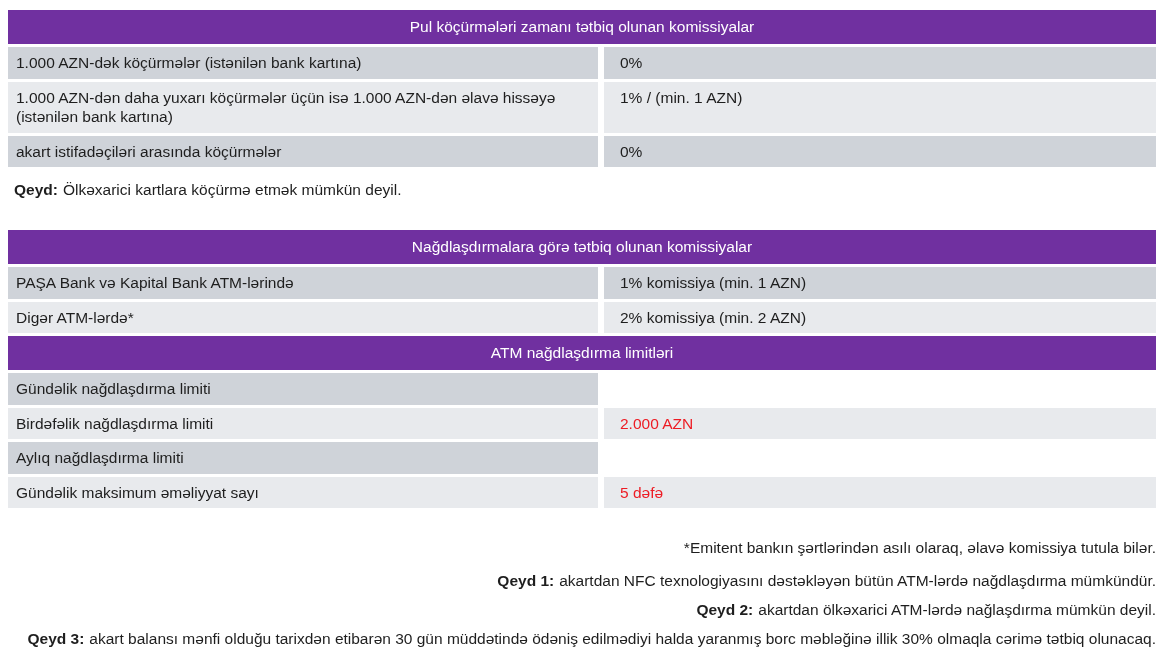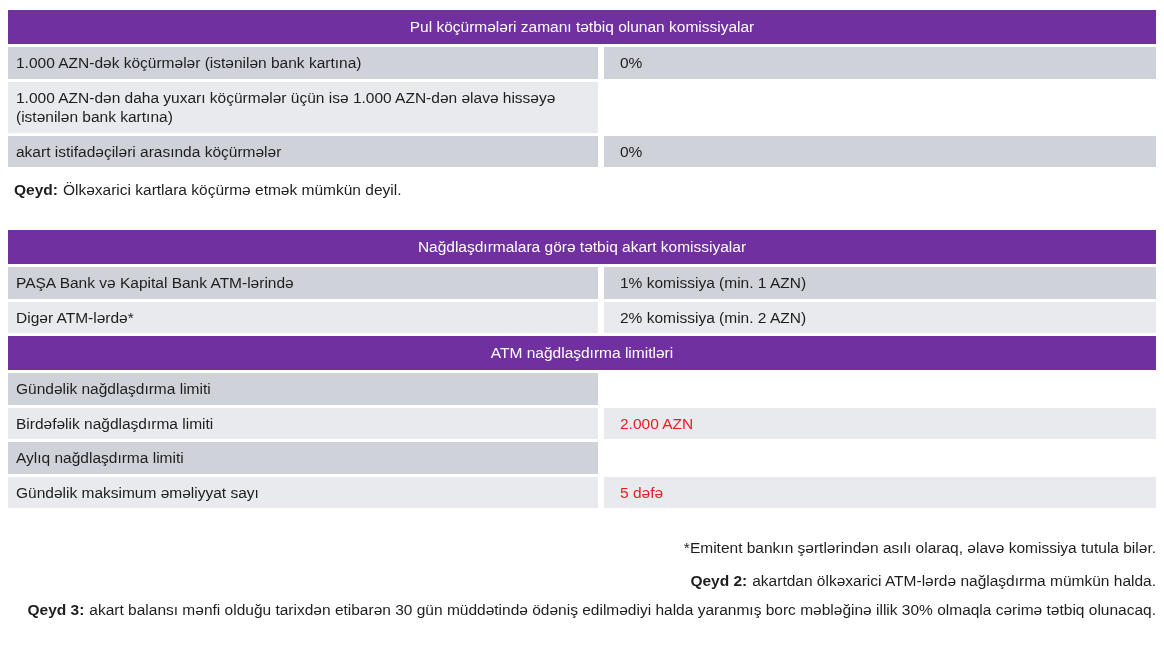--- a/index.html
+++ b/index.html
@@ -64,35 +64,36 @@
 
   <div class="tbl">
     <div class="tbl-header">Pul köçürmələri zamanı tətbiq olunan komissiyalar</div>
 
     <div class="tbl-row">
       <div class="cell left dark">1.000 AZN-dək köçürmələr (istənilən bank kartına)</div>
       <div class="cell right dark">0%</div>
     </div>
     <div class="tbl-row">
       <div class="cell left light">1.000 AZN-dən daha yuxarı köçürmələr üçün isə 1.000 AZN-dən əlavə hissəyə (istənilən bank kartına)</div>
+      <div class="cell right light">1% / (min. 1 AZN)</div>
     </div>
     <div class="tbl-row">
       <div class="cell left dark">akart istifadəçiləri arasında köçürmələr</div>
       <div class="cell right dark">0%</div>
     </div>
   </div>
 
   <div class="note">
     <span class="b">Qeyd:</span><span>Ölkəxarici kartlara köçürmə etmək mümkün deyil.</span>
   </div>
 
   <div class="spacer-lg"></div>
 
   <div class="tbl">
-    <div class="tbl-header">Nağdlaşdırmalara görə tətbiq akart komissiyalar</div>
+    <div class="tbl-header">Nağdlaşdırmalara görə tətbiq olunan komissiyalar</div>
 
     <div class="tbl-row">
       <div class="cell left dark">PAŞA Bank və Kapital Bank ATM-lərində</div>
       <div class="cell right dark">1% komissiya (min. 1 AZN)</div>
     </div>
     <div class="tbl-row">
       <div class="cell left light">Digər ATM-lərdə*</div>
       <div class="cell right light">2% komissiya (min. 2 AZN)</div>
     </div>
 
@@ -110,20 +111,23 @@
     </div>
     <div class="tbl-row">
       <div class="cell left light">Gündəlik maksimum əməliyyat sayı</div>
       <div class="cell right light value-red">5 dəfə</div>
     </div>
   </div>
 
   <div class="footnotes">
     <div class="footnote first">*Emitent bankın şərtlərindən asılı olaraq, əlavə komissiya tutula bilər.</div>
     <div class="footnote indent">
-      <span class="b">Qeyd 2:</span><span>akartdan ölkəxarici ATM-lərdə nağlaşdırma mümkün halda.</span>
+      <span class="b">Qeyd 1:</span><span>akartdan NFC texnologiyasını dəstəkləyən bütün ATM-lərdə nağdlaşdırma mümkündür.</span>
+    </div>
+    <div class="footnote indent">
+      <span class="b">Qeyd 2:</span><span>akartdan ölkəxarici ATM-lərdə nağlaşdırma mümkün deyil.</span>
     </div>
     <div class="footnote indent">
       <span class="b">Qeyd 3:</span><span>akart balansı mənfi olduğu tarixdən etibarən 30 gün müddətində ödəniş edilmədiyi halda yaranmış borc məbləğinə illik 30% olmaqla cərimə tətbiq olunacaq.</span>
     </div>
   </div>
 
 </div>
 
 </body></html>

